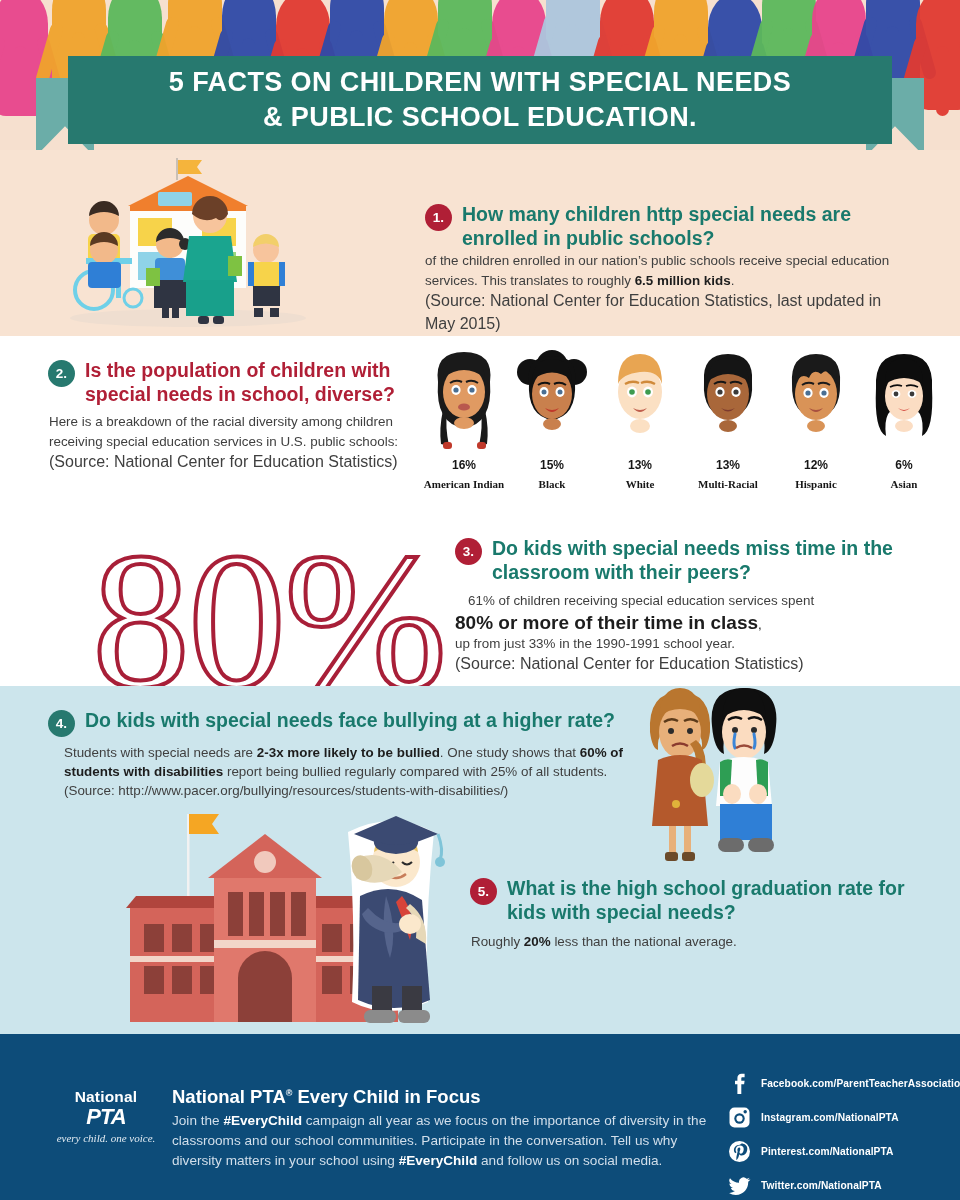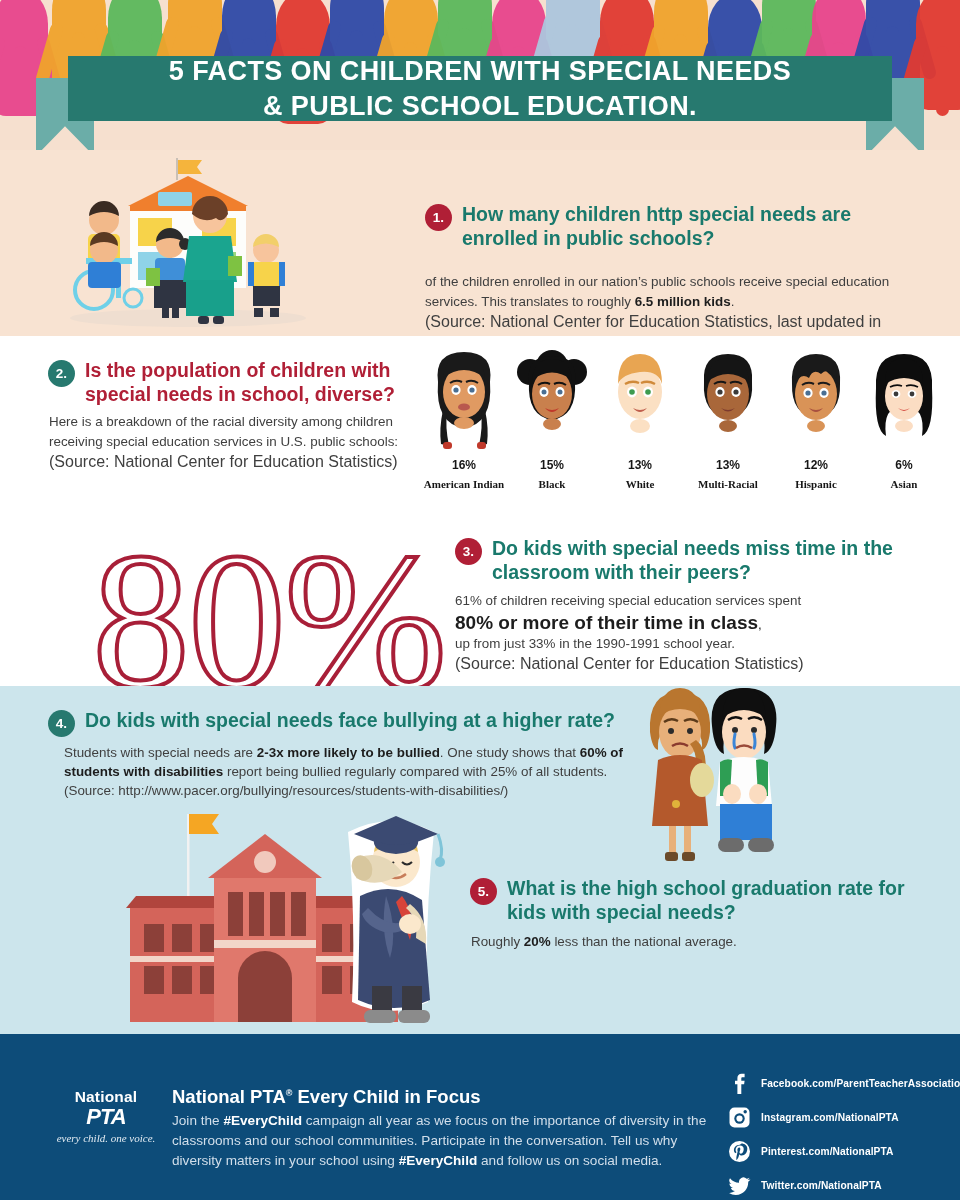--- a/index.html
+++ b/index.html
@@ -37,21 +37,21 @@
   }
 
   .ribbon-tail {
     position: absolute; top: 78px; width: 58px; height: 78px;
     background: #6bada8;
   }
   .ribbon-tail.left  { left: 36px;  clip-path: polygon(0 0, 100% 0, 100% 100%, 50% 62%, 0 100%); }
   .ribbon-tail.right { right: 36px; clip-path: polygon(0 0, 100% 0, 100% 100%, 50% 62%, 0 100%); }
 
   .banner {
-    position: absolute; left: 68px; top: 56px; width: 824px; height: 65px;
+    position: absolute; left: 68px; top: 56px; width: 824px; height: 88px;
     background: #27796f;
     display: flex; flex-direction: column;
     align-items: center; justify-content: center;
     z-index: 4;
   }
   .banner-line {
     color: #ffffff; font-weight: bold; font-size: 27px;
     letter-spacing: .4px; line-height: 1.28; text-align: center;
     font-family: "Liberation Sans", sans-serif;
   }
@@ -250,21 +250,21 @@
         <rect x="196" y="150" width="9" height="9" fill="#2f3442"></rect>
         <rect x="212" y="150" width="9" height="9" fill="#2f3442"></rect>
       </svg>
     </div>
 
     <div class="sec1-copy">
       <div class="numhead">
         <div class="badge red">1.</div>
         <div class="qtitle green">How many children http special needs are enrolled in public schools?</div>
       </div>
-      <div class="body" style="margin-top:22px;">
+      <div class="body" style="margin-top:1px;">
         <span>of the children enrolled in our nation’s public schools receive special education services. This translates to roughly </span><b>6.5 million kids</b><span>.</span>
       </div>
       <div class="body tiny src">(Source: National Center for Education Statistics, last updated in May 2015)</div>
     </div>
   </div>
 
   <div class="sec2">
 
     <div class="sec2-copy">
       <div class="numhead">
@@ -404,21 +404,21 @@
       </div>
     </div>
 
     <div class="big80">80%</div>
 
     <div class="sec3-copy">
       <div class="numhead">
         <div class="badge red">3.</div>
         <div class="qtitle green">Do kids with special needs miss time in the classroom with their peers?</div>
       </div>
-      <div class="body" style="margin-top:7px;">61% of children receiving special education services spent</div>
+      <div class="body" style="margin-top:7px;margin-left:13px;">61% of children receiving special education services spent</div>
       <div style="font-size:19px; font-weight:bold; color:#1d1d1d; line-height:1.25;">
         <span>80% or more of their time in class</span><span style="font-weight:normal; font-size:13.4px;">,</span>
       </div>
       <div class="body">up from just 33% in the 1990-1991 school year.</div>
       <div class="body tiny src">(Source: National Center for Education Statistics)</div>
     </div>
   </div>
 
   <div class="secblue">
 

